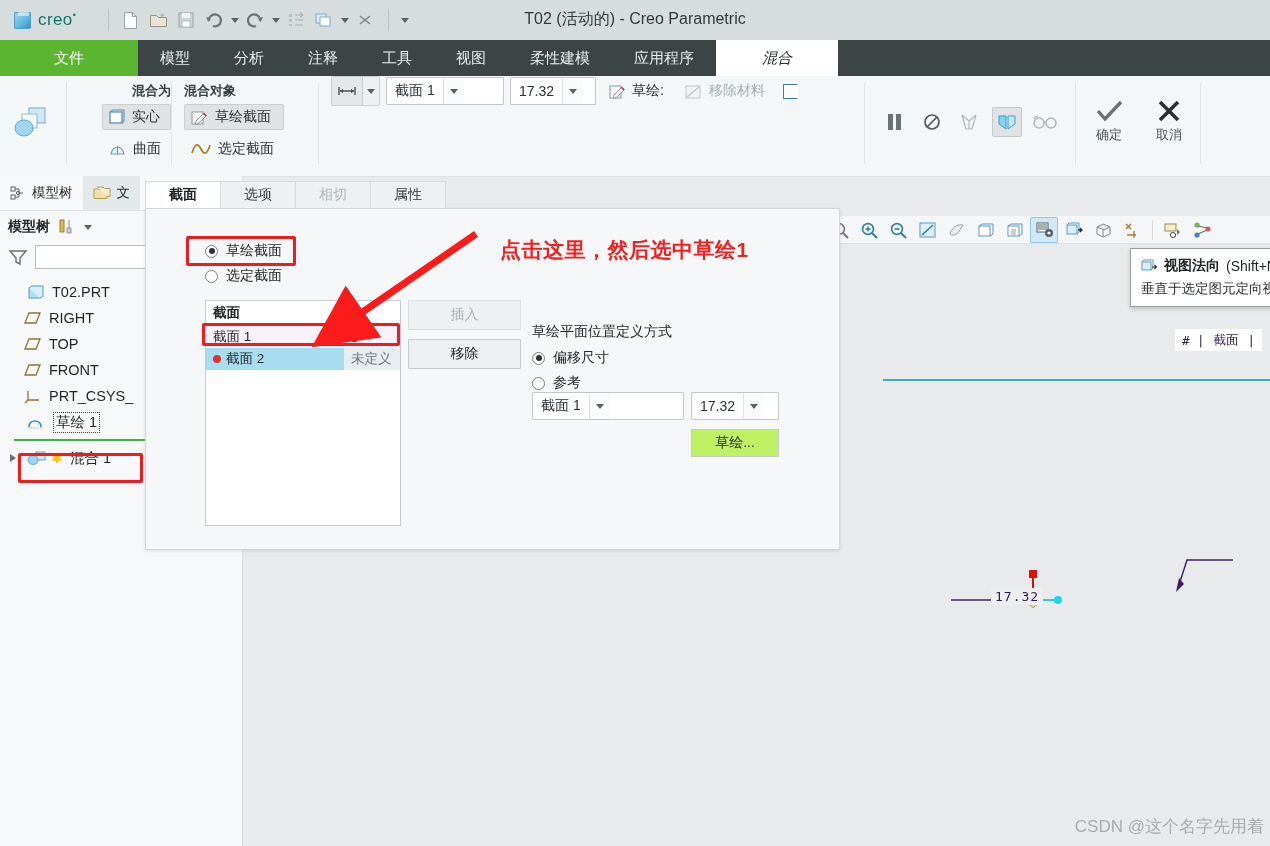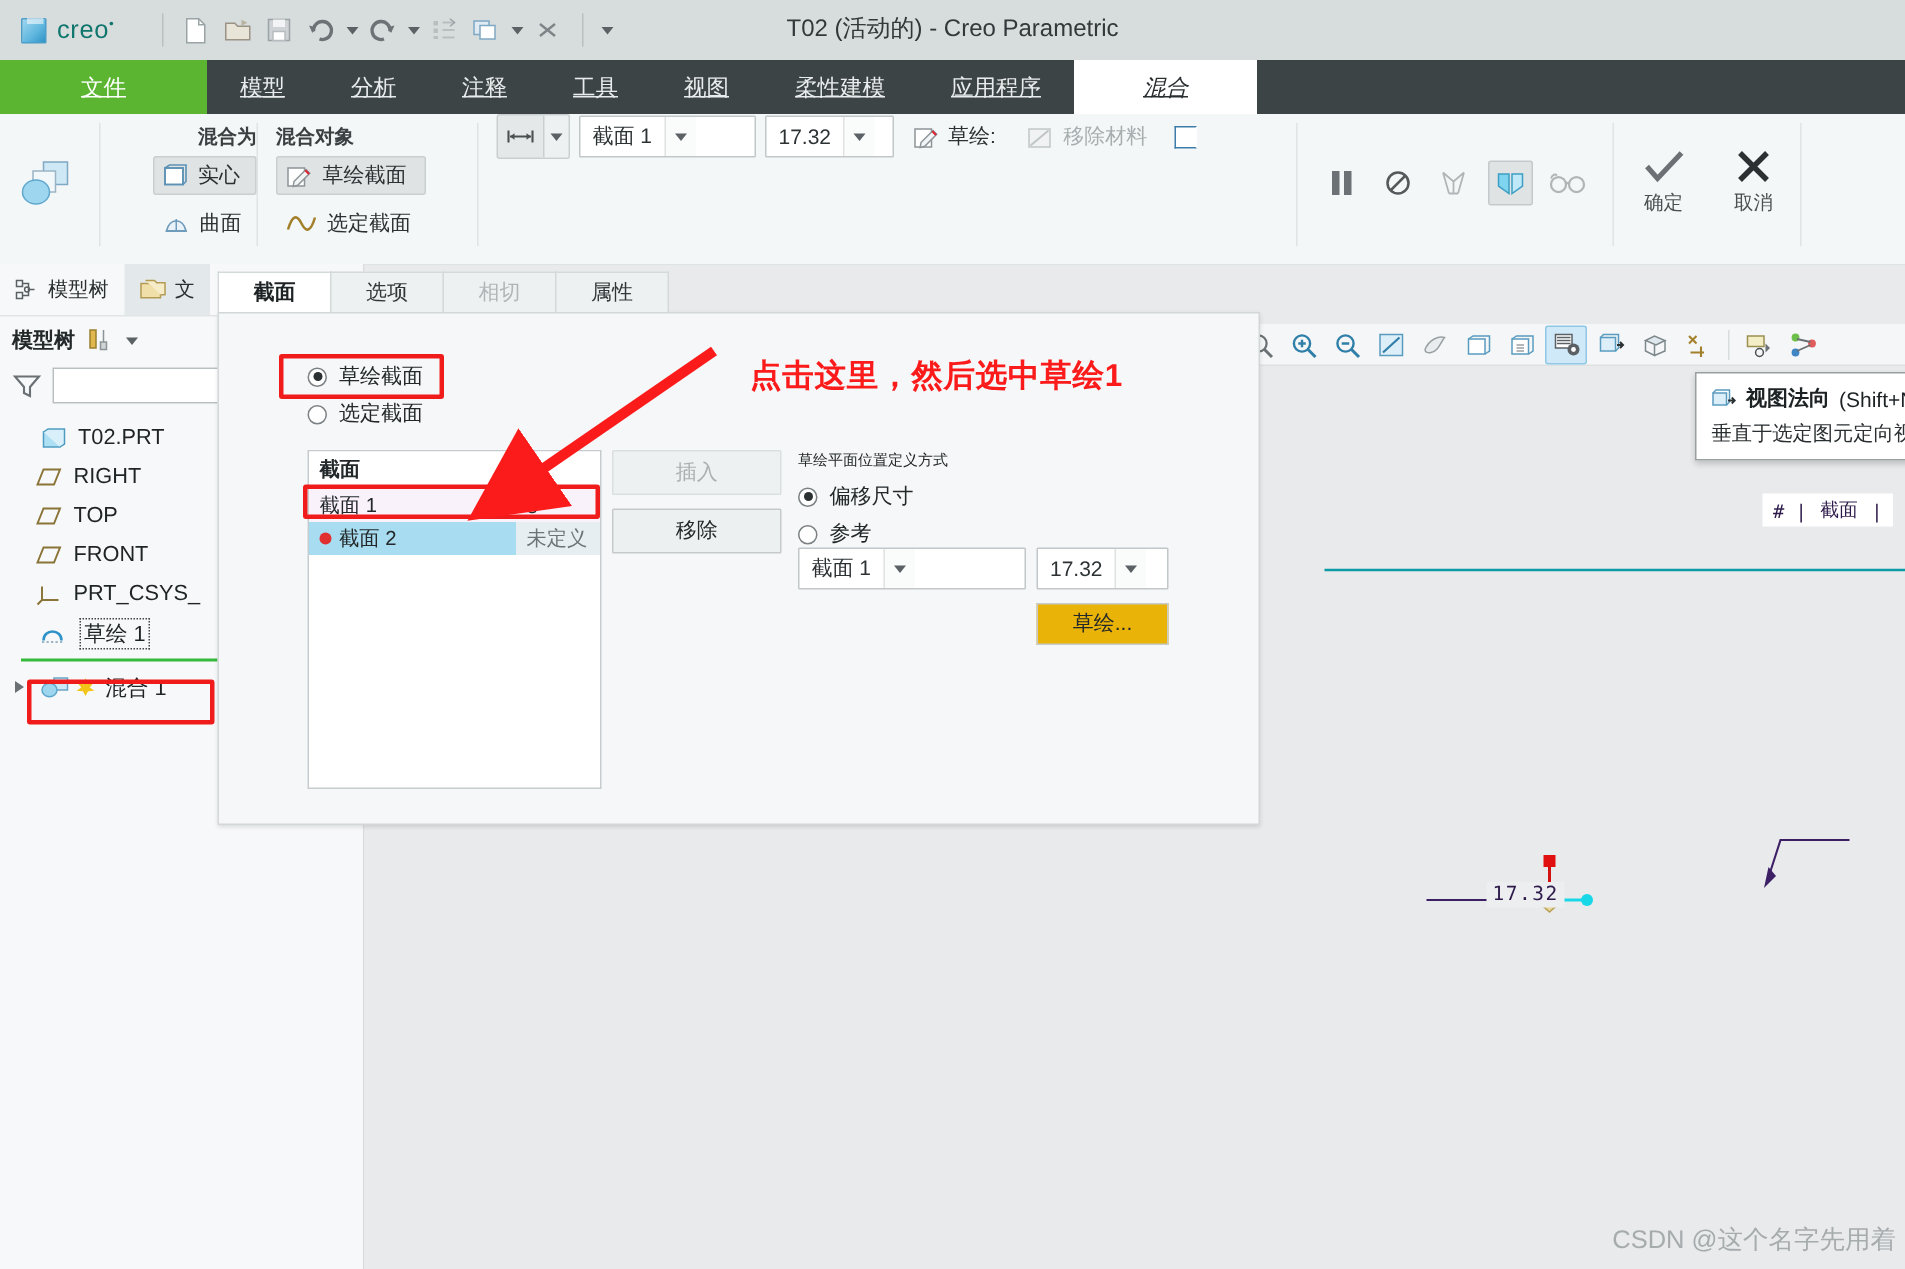--- a/index.html
+++ b/index.html
@@ -35,21 +35,21 @@
     font-size:16px;color:#33383b;pointer-events:none;
   }
 
   
   .ribbon-tabs{
     position:absolute;left:0;top:40px;width:1270px;height:36px;
     background:#3c4446;display:flex;align-items:stretch;
   }
   .rtab{
     display:flex;align-items:center;justify-content:center;
-    color:#e9eced;font-size:15px;padding:0 22px;cursor:default;white-space:nowrap;text-decoration:underline;
+    color:#e9eced;font-size:15px;padding:0 22px;cursor:default;white-space:nowrap;
   }
   .rtab.file{background:#5bb531;color:#fff;min-width:94px;}
   .rtab.ctx{background:#ffffff;color:#2a2f31;font-style:italic;min-width:78px;}
 
   
   .ribbon{
     position:absolute;left:0;top:76px;width:1270px;height:100px;
     background:#f4f7f8;border-bottom:1px solid #dfe3e4;
     display:flex;align-items:flex-start;
   }
@@ -123,25 +123,25 @@
   .lrow.r2 .c1{background:#a8dcf0;}
   .lrow.r2 .c2{background:#e6eef2;color:#6e7476;}
   .reddot{width:8px;height:8px;border-radius:50%;background:#e03030;flex:none;}
 
   .btncol{position:absolute;left:262px;top:91px;display:flex;flex-direction:column;gap:9px;}
   .dbtn{width:113px;height:30px;border:1px solid #c5cacc;background:#edf0f1;
     display:flex;align-items:center;justify-content:center;font-size:14px;color:#23282a;box-sizing:border-box;border-radius:1px;}
   .dbtn.disabled{color:#aab0b2;background:#eef1f2;border-color:#dadfe0;}
 
   .rightcol{position:absolute;left:386px;top:91px;width:260px;}
-  .rc-title{font-size:10px;color:#23282a;margin-bottom:8px;}
+  .rc-title{font-size:14px;color:#23282a;margin-bottom:8px;margin-top:23px;}
   .rc-sub{font-size:14px;color:#23282a;margin:10px 0 6px 0;}
   .rc-row{display:flex;gap:7px;align-items:center;}
   .rc-combo{height:28px;}
-  .sketchbtn{width:88px;height:28px;border:1px solid #c5cacc;background:#eab308;
+  .sketchbtn{width:88px;height:28px;border:1px solid #c5cacc;background:#bef264;
     display:flex;align-items:center;justify-content:center;font-size:14px;color:#23282a;box-sizing:border-box;}
 
   
   .redbox{position:absolute;border:3px solid #f01c1c;box-sizing:border-box;z-index:55;pointer-events:none;border-radius:2px;}
   .redtext{
     position:absolute;left:500px;top:236px;font-size:21px;color:#fb1b1b;font-weight:bold;z-index:56;
     white-space:nowrap;letter-spacing:.5px;
   }
   .redarrow{position:absolute;left:290px;top:228px;width:200px;height:120px;z-index:56;pointer-events:none;}
 

